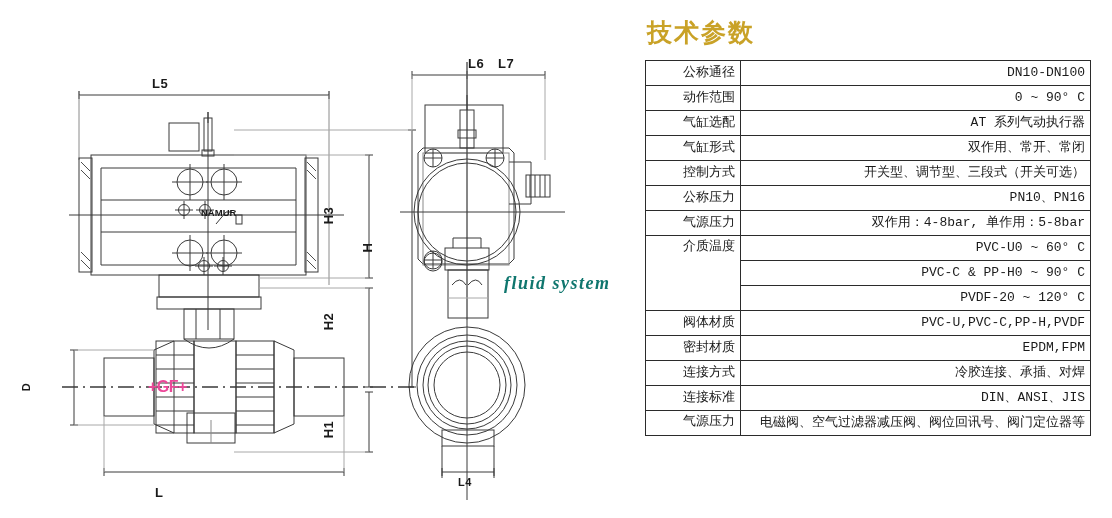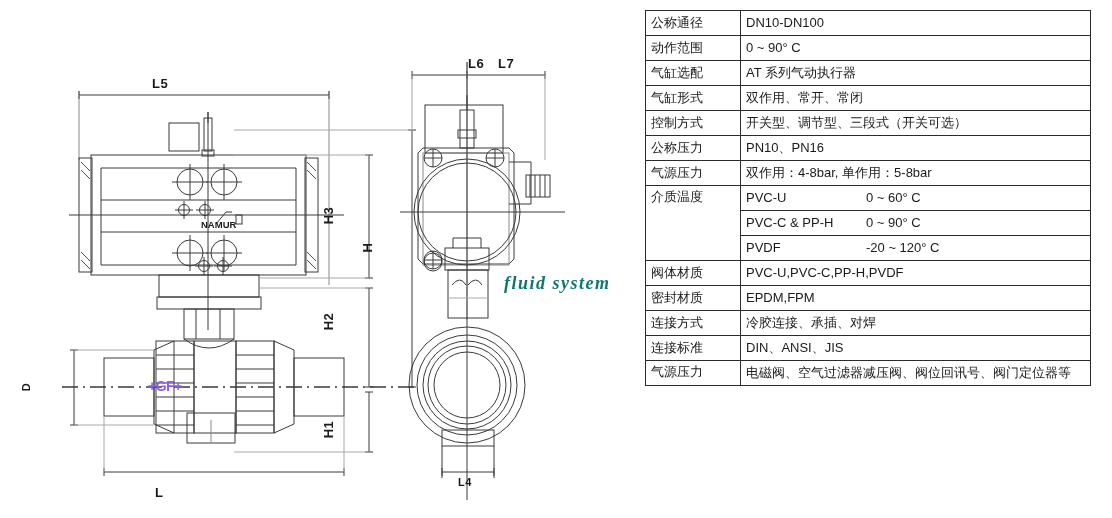--- a/index.html
+++ b/index.html
@@ -43,23 +43,23 @@
     position: absolute;
     font-family: "Liberation Sans", sans-serif;
     font-size: 9.5px;
     font-weight: bold;
     color: #1a1a1a;
     white-space: nowrap;
   }
   .brand-gf {
     position: absolute;
     font-family: "Liberation Sans", sans-serif;
-    font-size: 14px;
-    font-weight: bold;
-    color: #8b5cf6;
+    font-size: 16px;
+    font-weight: bold;
+    color: #ec4899;
     letter-spacing: -0.5px;
     white-space: nowrap;
   }
 
   
   #watermark {
     position: absolute;
     left: 468px; top: 233px;
     width: 180px; height: 60px;
     z-index: 30;
@@ -103,27 +103,28 @@
     line-height: 30px;
   }
   table.spec {
     border-collapse: collapse;
     width: 446px;
     table-layout: fixed;
     background: #fff;
   }
   table.spec td {
     border: 1px solid #2b2b2b;
-    font-family: Liberation Sans, sans-serif;
+    font-family: Liberation Mono, monospace;
     font-size: 13px;
     color: #1a1a1a;
     padding: 2px 5px 3px 5px;
     line-height: 17px;
     vertical-align: middle;
     height: 19px;
+    text-align: right;
   }
   table.spec td.k {
     width: 84px;
     white-space: nowrap;
     letter-spacing: 0px;
   }
   table.spec td.k-span {
     vertical-align: top;
     padding-top: 2px;
     margin-left: 8px;
@@ -282,21 +283,21 @@
   <div class="dim-label vert" style="left:363px; top:240px;">H</div>
 
   <div class="dim-label vert" style="left:320px; top:314px;">H2</div>
 
   <div class="dim-label vert" style="left:320px; top:422px;">H1</div>
 
   <div class="dim-label vert" style="left:22px; top:381px; font-size:11px;">D</div>
 
   <div class="dim-label" style="left:155px; top:485px;">L</div>
 
-  <div class="draw-text" style="left:201px; top:207px;margin-top:12px;">NAMUR</div>
+  <div class="draw-text" style="left:201px; top:207px;">NAMUR</div>
 
   <div class="brand-gf" style="left:148px; top:378px;">+GF+</div>
 </div>
 
 <div id="drawing-mid">
   <svg width="240" height="518" viewBox="0 0 240 518">
     <g stroke="#3a3a3a" fill="none" stroke-width="1">
 
       <line x1="22" y1="75" x2="77" y2="75"></line>
       <path d="M22 71 l0 8 M77 71 l0 8"></path>
@@ -367,20 +368,21 @@
 
   <div class="dim-label" style="left:68px; top:476px; font-size:11px;">L4</div>
 </div>
 
 <div id="watermark">
   <div class="wm-sub">fluid system</div>
 </div>
 
 <div id="spec-panel">
 
+  <div id="spec-title">技术参数</div>
 
   <table class="spec">
     <tbody>
       <tr>
         <td class="k">公称通径</td>
         <td class="v">DN10-DN100</td>
       </tr>
       <tr>
         <td class="k">动作范围</td>
         <td class="v">0 ~ 90° C</td>

